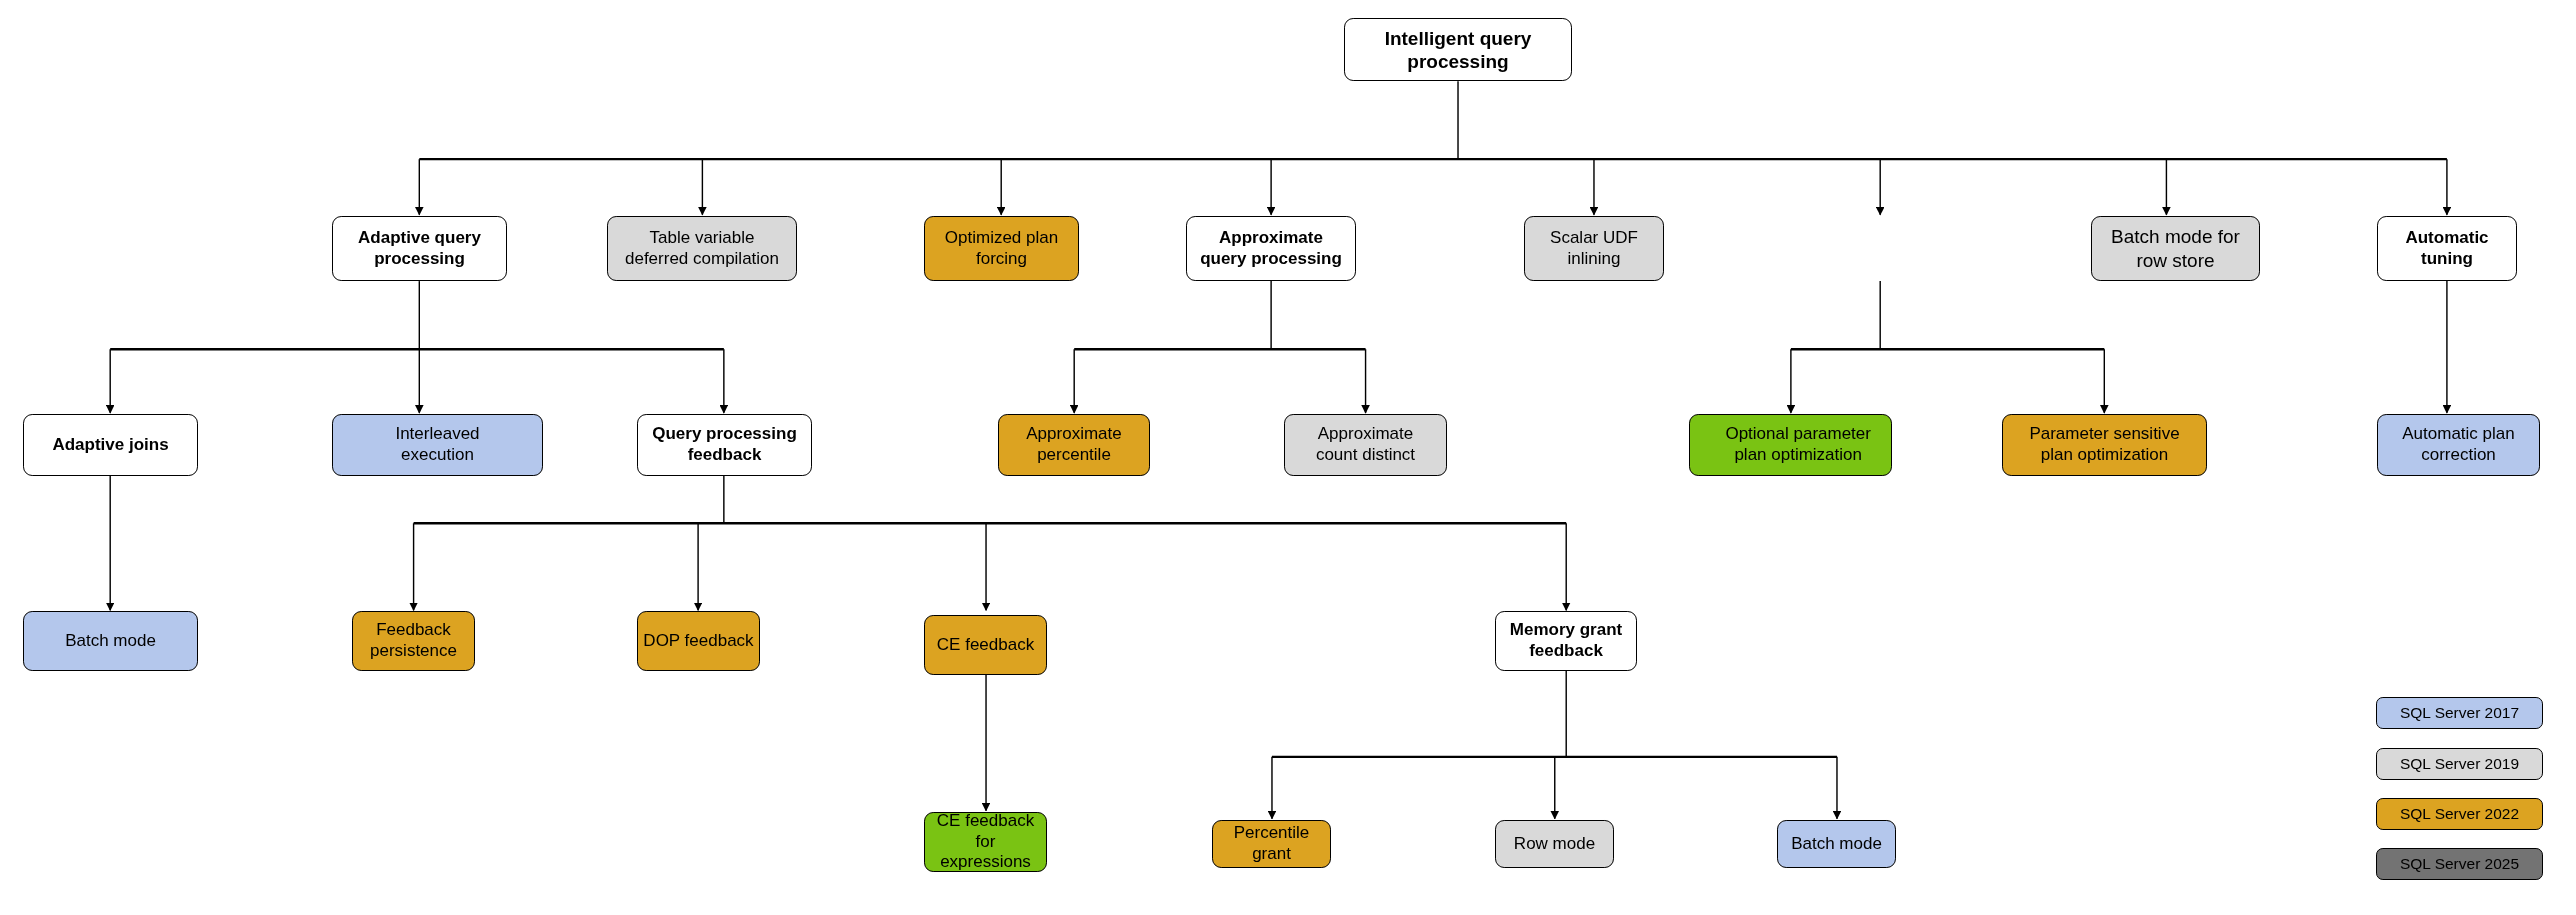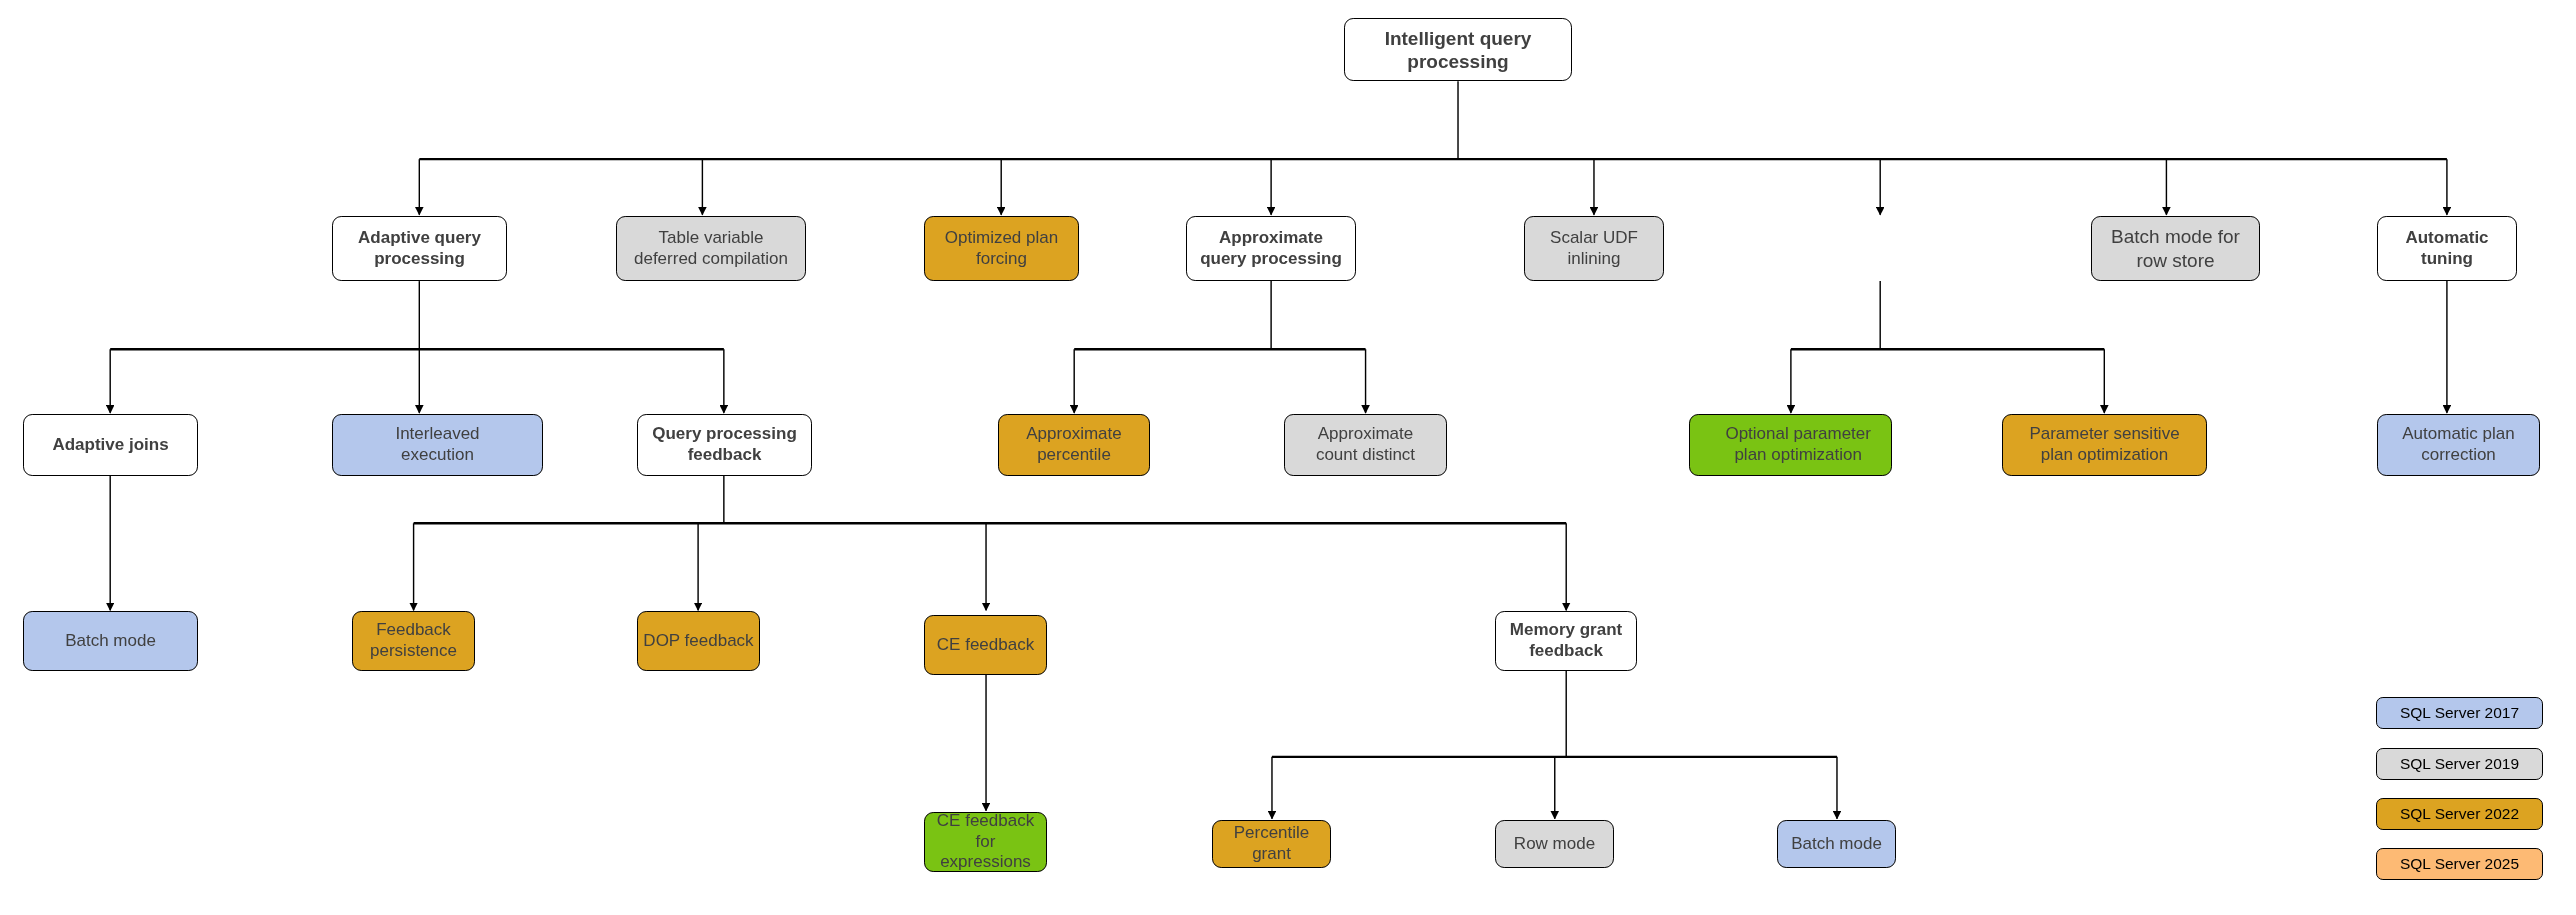--- a/index.html
+++ b/index.html
@@ -29,21 +29,21 @@
   .node {
     position: absolute;
     box-sizing: border-box;
     border: 1.7px solid #000000;
     border-radius: 9.2px;
     background: #ffffff;
     display: flex;
     align-items: center;
     justify-content: center;
     text-align: center;
-    color: #404040;
+    color: #000000;
     font-family: "Liberation Sans", sans-serif;
     line-height: 1.22;
     padding: 2.3px 4.6px;
     white-space: pre-line;
   }
   .node.root        { background: #ffffff; }
   .node.v2017       { background: #B4C7EC; }
   .node.v2019       { background: #D9D9D9; }
   .node.v2022       { background: #DCA321; }
   .node.v2025       { background: #7AC313; }
@@ -113,21 +113,21 @@
       <line x1="2716" y1="1322" x2="2716" y2="1430" stroke="#000" stroke-width="2.5" marker-end="url(#arrow)"></line>
       <line x1="3209" y1="1322" x2="3209" y2="1430" stroke="#000" stroke-width="2.5" marker-end="url(#arrow)"></line>
     </svg>
 
   <div class="node root bold" style="left:1344px;top:18.3px;width:228px;height:63px;font-size:19px;">Intelligent query
 processing</div>
 
   <div class="node plain bold" style="left:332px;top:216px;width:175px;height:65px;font-size:17px;">Adaptive query
 processing</div>
 
-  <div class="node v2019" style="left:607px;top:216px;width:190px;height:65px;font-size:17px;margin-left:9px;">Table variable
+  <div class="node v2019" style="left:607px;top:216px;width:190px;height:65px;font-size:17px;">Table variable
 deferred compilation</div>
 
   <div class="node v2022" style="left:924px;top:216px;width:155px;height:65px;font-size:17px;">Optimized plan
 forcing</div>
 
   <div class="node plain bold" style="left:1186px;top:216px;width:170px;height:65px;font-size:17px;">Approximate
 query processing</div>
 
   <div class="node v2019" style="left:1524px;top:216px;width:140px;height:65px;font-size:17px;">Scalar UDF
 inlining</div>
@@ -180,17 +180,17 @@
   <div class="node v2022" style="left:1212px;top:820px;width:119px;height:48px;font-size:17px;">Percentile grant</div>
 
   <div class="node v2019" style="left:1495px;top:820px;width:119px;height:48px;font-size:17px;">Row mode</div>
 
   <div class="node v2017" style="left:1777px;top:820px;width:119px;height:48px;font-size:17px;">Batch mode</div>
 
   <div>
     <div class="legend-box v2017" style="left:2376px;top:697px;width:167px;height:32px;background:#B4C7EC;">SQL Server 2017</div>
     <div class="legend-box v2019" style="left:2376px;top:748px;width:167px;height:32px;background:#D9D9D9;">SQL Server 2019</div>
     <div class="legend-box v2022" style="left:2376px;top:798px;width:167px;height:32px;background:#DCA321;">SQL Server 2022</div>
-    <div class="legend-box v2025" style="left:2376px;top:848px;width:167px;height:32px;background:#fdba74;">SQL Server 2025</div>
+    <div class="legend-box v2025" style="left:2376px;top:848px;width:167px;height:32px;background:#737373;">SQL Server 2025</div>
   </div>
 
 </div>
 
 
 </body></html>

